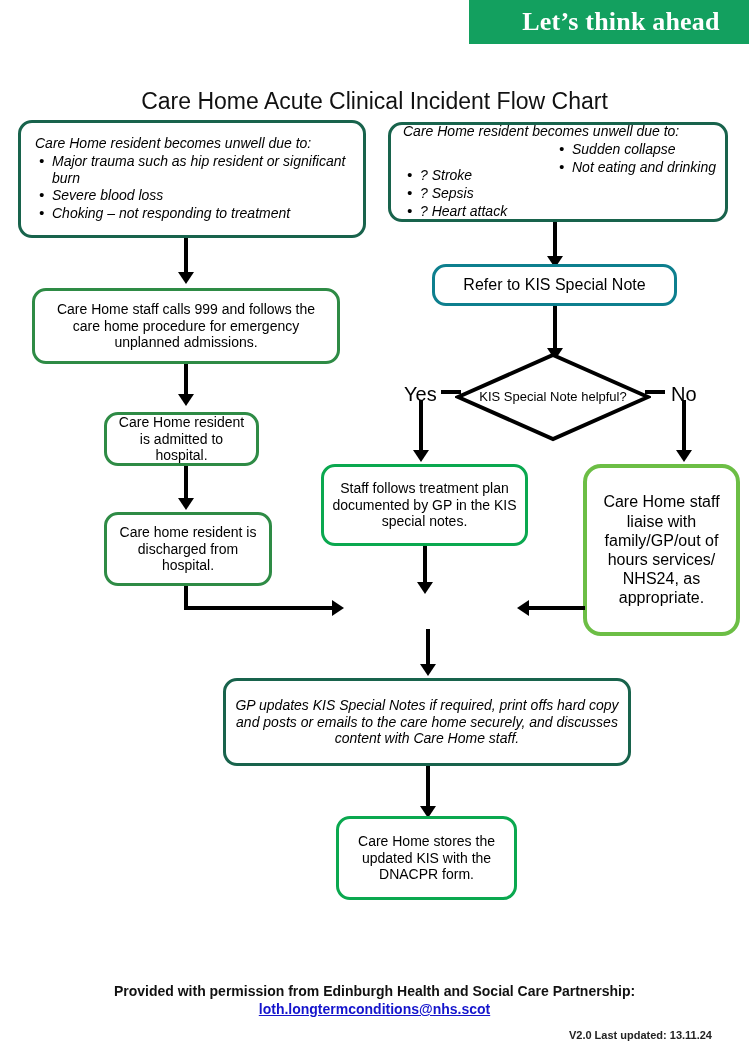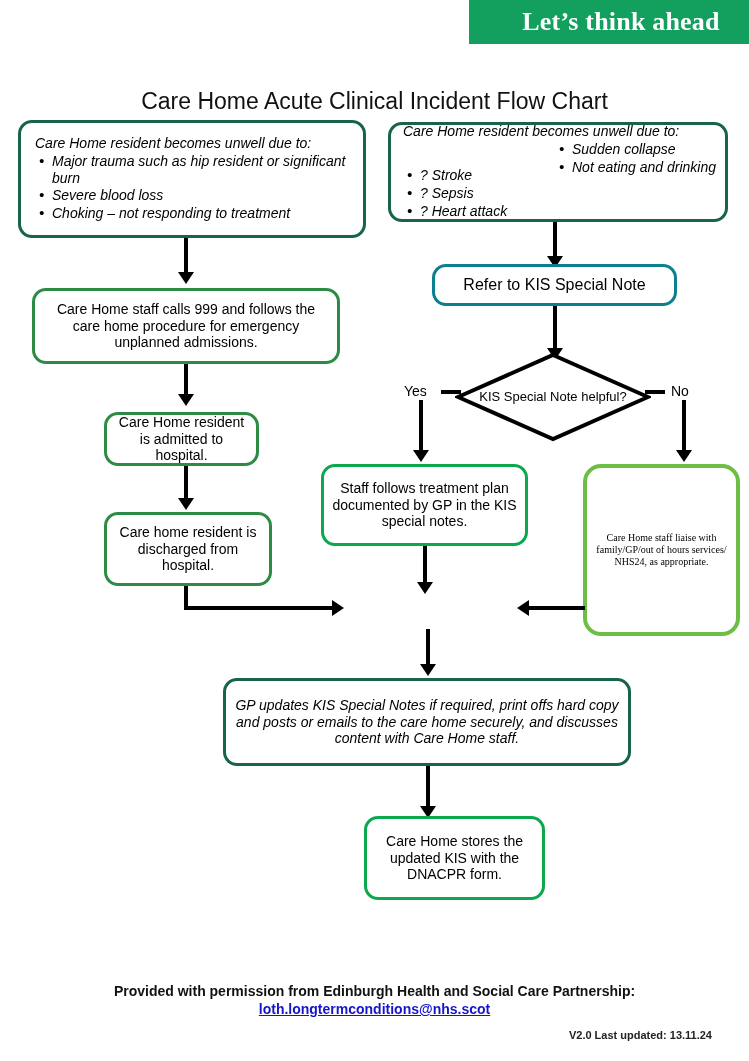--- a/index.html
+++ b/index.html
@@ -74,21 +74,21 @@
     position:absolute;width:0;height:0;
     border-top:8px solid transparent;border-bottom:8px solid transparent;
     border-left:12px solid #000000;
   }
   .arrow-left{
     position:absolute;width:0;height:0;
     border-top:8px solid transparent;border-bottom:8px solid transparent;
     border-right:12px solid #000000;
   }
 
-  .branch-label{position:absolute;font-size:14px;color:#000;}
+  .branch-label{position:absolute;font-size:20px;color:#000;}
 
   
   .footer-1{
     position:absolute;left:0;top:983px;width:749px;text-align:center;
     font-size:14px;font-weight:bold;color:#111;
   }
   .footer-email{
     position:absolute;left:0;top:1001px;width:749px;text-align:center;
     font-size:14px;font-weight:bold;color:#1414cc;text-decoration:underline;
   }
@@ -182,21 +182,21 @@
   <div class="conn hline" style="left:645px;top:390px;width:20px;"></div>
   <div class="branch-label" style="left:671px;top:383px;">No</div>
   <div class="conn vline" style="left:682px;top:400px;height:56px;"></div>
   <div class="arrow-down" style="left:676px;top:450px;"></div>
 
   <div class="node b-emerald" style="left:321px;top:464px;width:207px;height:82px;">
     <div class="inner" style="font-size:14px;">Staff follows treatment plan documented by GP in the KIS special notes.</div>
   </div>
 
   <div class="node b-lime" style="left:583px;top:464px;width:157px;height:172px;">
-    <div class="inner" style="font-size:10px;font-family:Liberation Serif, serif;">Care Home staff liaise with family/GP/out of hours services/ NHS24, as appropriate.</div>
+    <div class="inner" style="font-size:16px;">Care Home staff liaise with family/GP/out of hours services/ NHS24, as appropriate.</div>
   </div>
 
   <div class="conn vline" style="left:423px;top:546px;height:42px;"></div>
   <div class="arrow-down" style="left:417px;top:582px;"></div>
 
   <div class="conn vline" style="left:184px;top:586px;height:24px;"></div>
   <div class="conn hline" style="left:184px;top:606px;width:154px;"></div>
   <div class="arrow-right" style="left:332px;top:600px;"></div>
 
   <div class="conn hline" style="left:525px;top:606px;width:60px;"></div>
@@ -206,21 +206,21 @@
   <div class="conn vline" style="left:426px;top:629px;height:42px;"></div>
   <div class="arrow-down" style="left:420px;top:664px;"></div>
 
   <div class="node b-darkgreen" style="left:223px;top:678px;width:408px;height:88px;">
     <div class="inner" style="font-size:14px;padding-left:8px;">GP updates KIS Special Notes if required, print offs hard copy and posts or emails to the care home securely, and discusses content with Care Home staff.</div>
   </div>
 
   <div class="conn vline" style="left:426px;top:766px;height:48px;"></div>
   <div class="arrow-down" style="left:420px;top:806px;"></div>
 
-  <div class="node b-emerald" style="left:336px;top:816px;width:181px;height:84px;margin-left:28px;">
+  <div class="node b-emerald" style="left:336px;top:816px;width:181px;height:84px;">
     <div class="inner" style="font-size:14px;">Care Home stores the updated KIS with the DNACPR form.</div>
   </div>
 
   <div class="footer-1">Provided with permission from Edinburgh Health and Social Care Partnership:</div>
   <a class="footer-email" href="#">loth.longtermconditions@nhs.scot</a>
   <div class="footer-version">V2.0 Last updated: 13.11.24</div>
 
 </div>
 
 </body></html>

